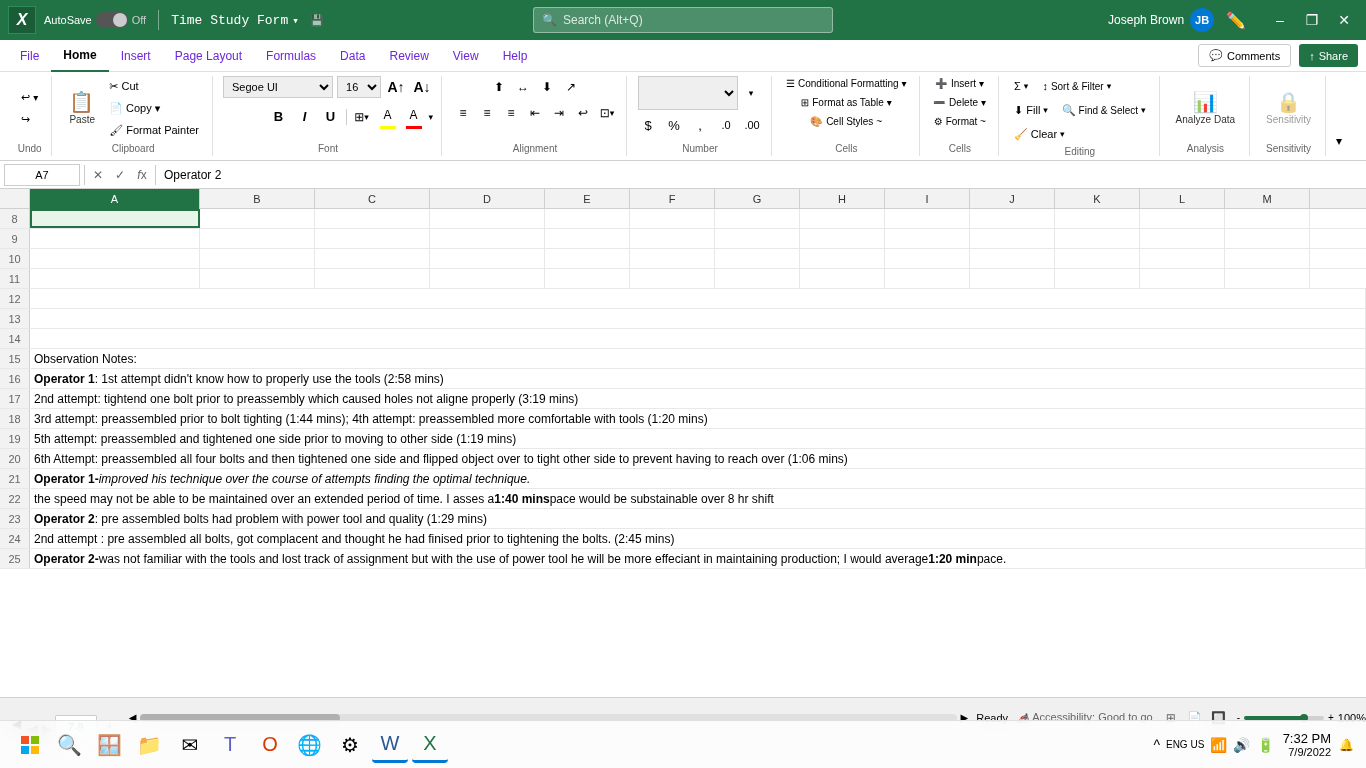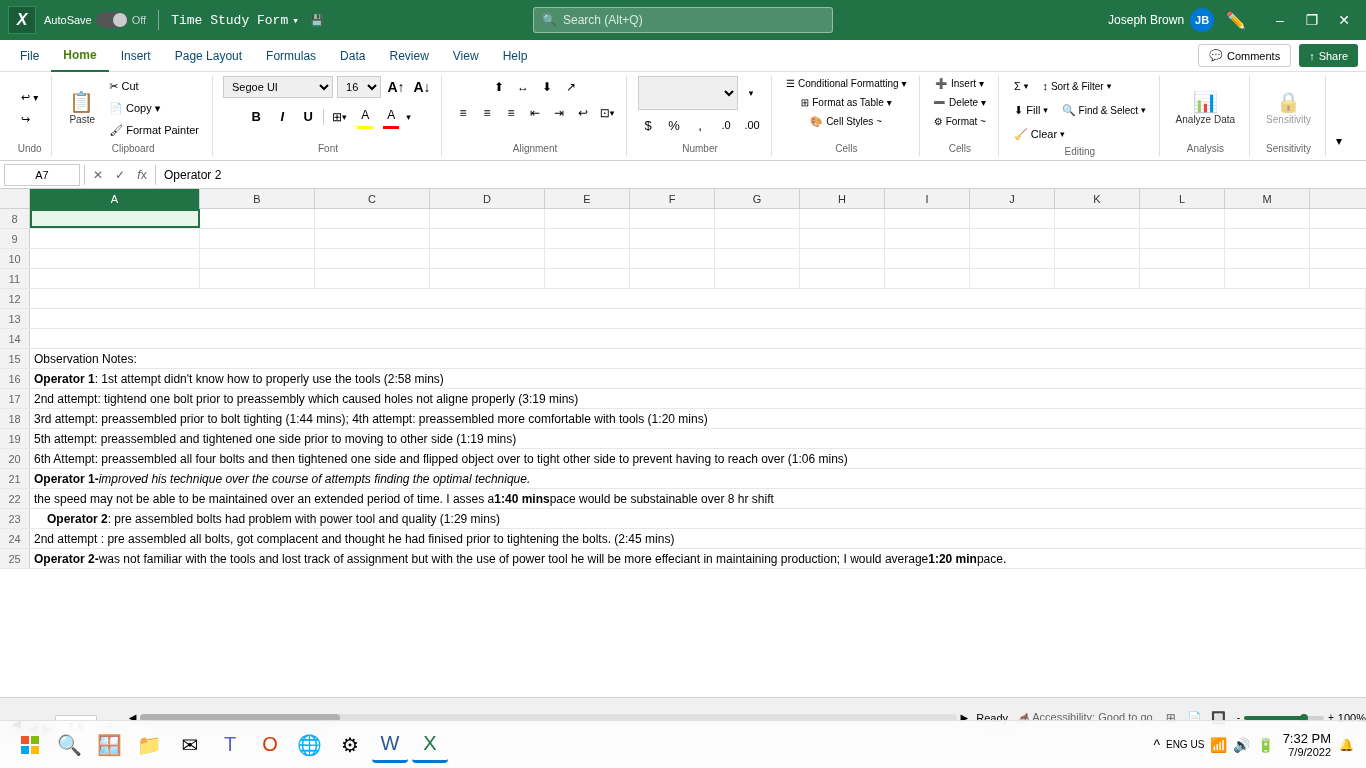--- a/index.html
+++ b/index.html
@@ -24,22 +24,22 @@
     .search-box { width: 300px; height: 26px; background: rgba(255,255,255,0.2); border: 1px solid rgba(255,255,255,0.4); border-radius: 3px; display: flex; align-items: center; padding: 0 8px; gap: 6px; color: rgba(255,255,255,0.8); font-size: 12px; cursor: pointer; }
     .title-bar-right { display: flex; align-items: center; gap: 12px; flex: 1; justify-content: flex-end; }
     .user-info { display: flex; align-items: center; gap: 6px; font-size: 12px; }
     .user-avatar { width: 24px; height: 24px; background: #0078d4; border-radius: 50%; display: flex; align-items: center; justify-content: center; font-size: 11px; font-weight: bold; }
     .win-controls { display: flex; gap: 4px; margin-left: 8px; }
     .win-btn { width: 28px; height: 28px; display: flex; align-items: center; justify-content: center; cursor: pointer; font-size: 14px; color: white; }
 
     
     .ribbon { background: #ffffff; border-bottom: 1px solid #d0d0d0; }
     .ribbon-tabs { display: flex; align-items: center; padding: 0 8px; height: 32px; border-bottom: 1px solid #e0e0e0; }
-    .ribbon-tab { padding: 0 12px; height: 32px; display: flex; align-items: center; font-size: 12px; cursor: pointer; color: #0c4a6e; }
-    .ribbon-tab.active { color: #4d7c0f; border-bottom: 2px solid #217346; font-weight: 600; }
+    .ribbon-tab { padding: 0 12px; height: 32px; display: flex; align-items: center; font-size: 12px; cursor: pointer; color: #6d28d9; }
+    .ribbon-tab.active { color: #000000; border-bottom: 2px solid #217346; font-weight: 600; }
     .ribbon-tab-right { margin-left: auto; display: flex; gap: 8px; }
     .comments-btn { padding: 4px 10px; border: 1px solid #ccc; border-radius: 3px; font-size: 11px; cursor: pointer; display: flex; align-items: center; gap: 4px; }
     .share-btn { padding: 4px 10px; background: #217346; color: white; border-radius: 3px; font-size: 11px; cursor: pointer; display: flex; align-items: center; gap: 4px; }
 
     .ribbon-content { display: flex; align-items: stretch; padding: 4px 8px; height: 88px; gap: 2px; }
     .ribbon-group { display: flex; flex-direction: column; align-items: center; border-right: 1px solid #e0e0e0; padding: 0 8px; min-width: fit-content; }
     .ribbon-group-content { display: flex; align-items: center; gap: 2px; flex: 1; }
     .ribbon-group-label { font-size: 10px; color: #666; margin-top: 2px; padding-bottom: 2px; }
 
     
@@ -196,21 +196,21 @@
         <div style="display:flex; flex-direction:column; gap:2px;">
           <div class="rb-sm">✂ Cut</div>
           <div class="rb-sm">📄 Copy <span>▾</span></div>
           <div class="rb-sm">🖌 Format Painter</div>
         </div>
       </div>
       <div class="ribbon-group-label">Clipboard</div>
     </div>
 
     <div class="ribbon-group">
-      <div class="ribbon-group-content" style="flex-direction:column; align-items:center; gap:4px;">
+      <div class="ribbon-group-content" style="flex-direction:column; align-items:flex-end; gap:4px;">
         <div class="font-group-top">
           <select class="font-select">
             <option>Segoe UI</option>
           </select>
           <select class="size-select">
             <option>16</option>
           </select>
           <div class="font-btn" style="font-size:14px;">A↑</div>
           <div class="font-btn" style="font-size:14px;">A↓</div>
         </div>
@@ -528,21 +528,21 @@
 
     <div class="grid-row" style="height:20px;">
       <div class="row-num">22</div>
       <div class="grid-cell" style="flex:1; font-size:12px; overflow:hidden; white-space:nowrap;">
         <span>the speed may not be able to be maintained over an extended period of time. I asses a  </span>
           <span style="font-weight:bold;">1:40 mins</span>
           <span> pace would be substainable over 8 hr shift</span>
       </div>
     </div>
 
-    <div class="grid-row" style="height:20px;gap:13px;">
+    <div class="grid-row" style="height:20px;">
       <div class="row-num">23</div>
       <div class="grid-cell" style="flex:1; font-size:12px; overflow:hidden; white-space:nowrap;">
         <span style="font-weight:bold;">Operator 2</span>
           <span>: pre assembled  bolts had problem with power tool and quality (1:29 mins)</span>
       </div>
     </div>
 
     <div class="grid-row" style="height:20px;">
       <div class="row-num">24</div>
       <div class="grid-cell" style="flex:1; font-size:12px; overflow:hidden; white-space:nowrap;">

